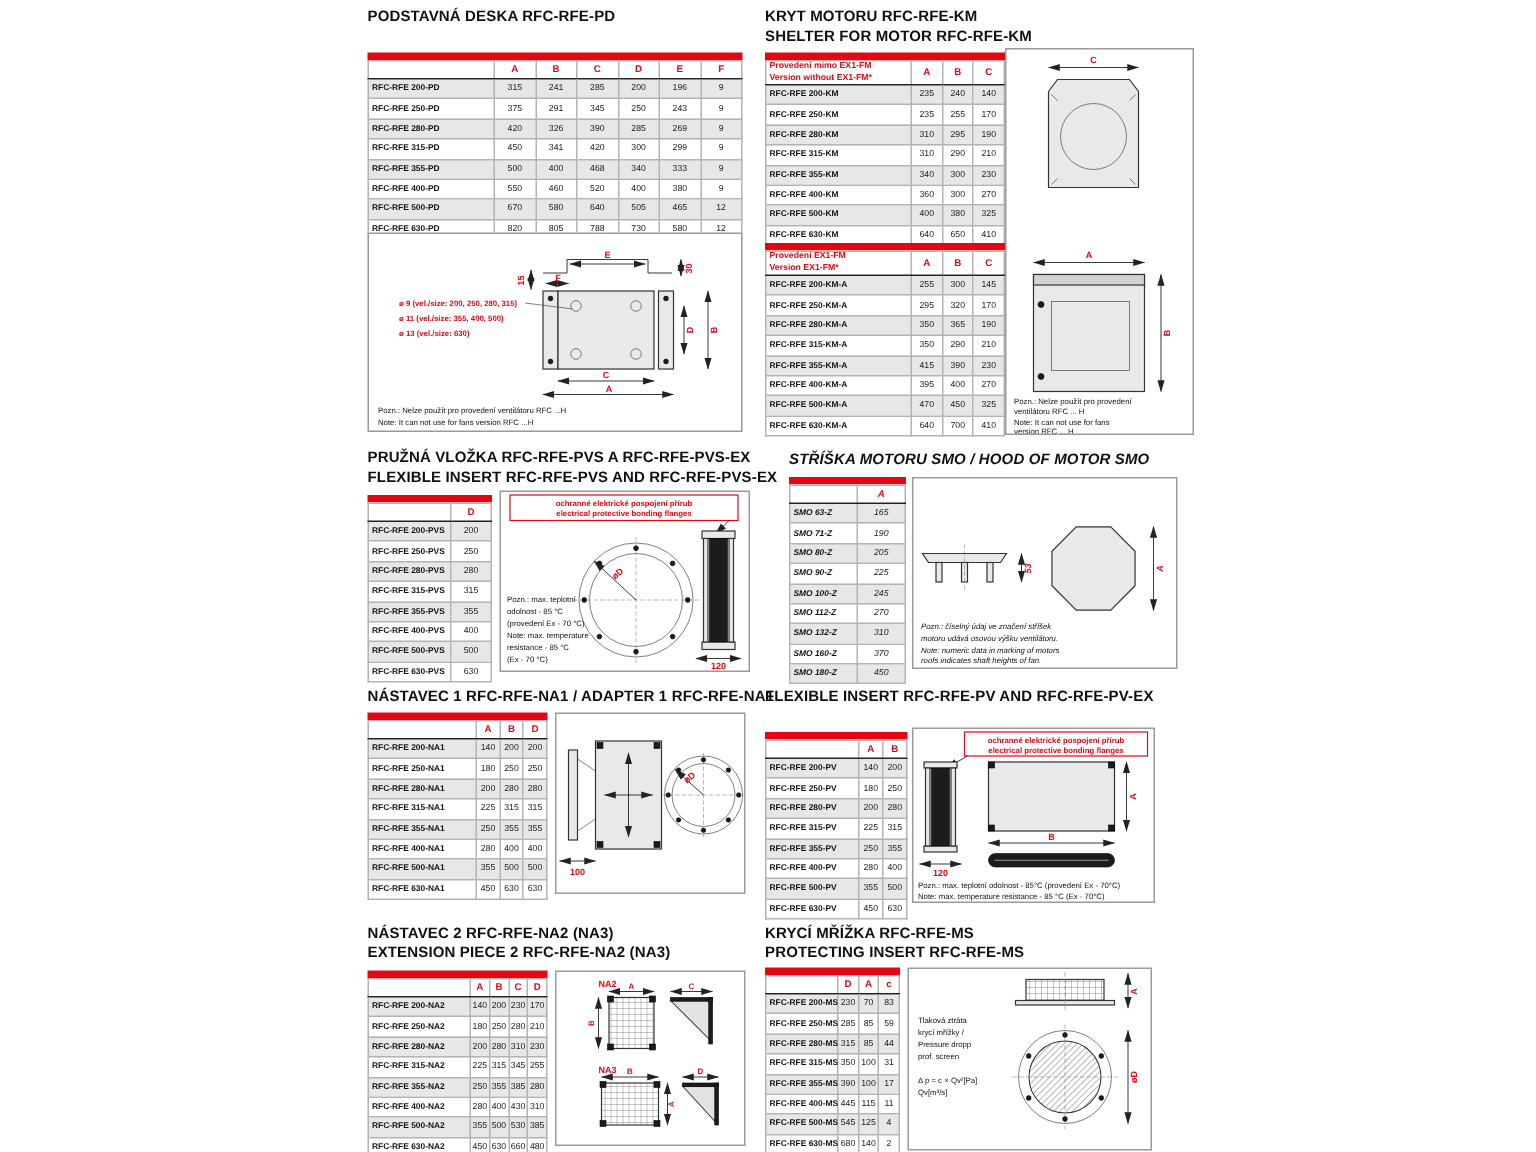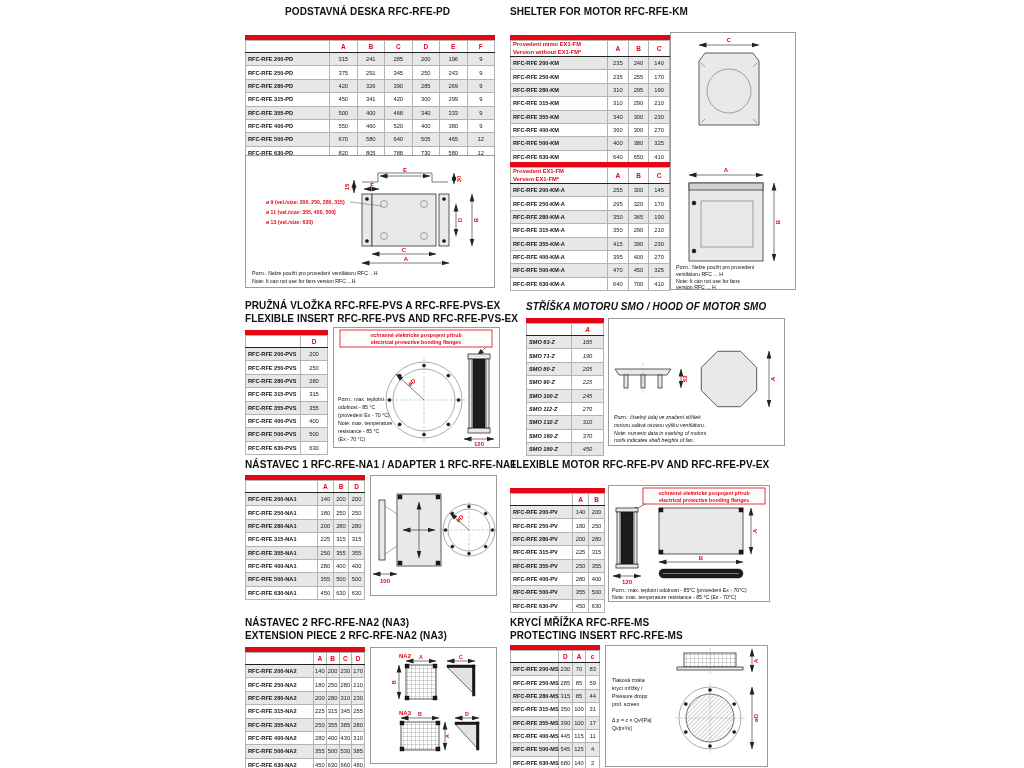--- a/index.html
+++ b/index.html
@@ -55,21 +55,21 @@
     </marker>
     <pattern id="grid4" width="4" height="4" patternUnits="userSpaceOnUse">
       <path d="M4,0H0V4" stroke="#666" stroke-width="0.5" fill="none"></path>
     </pattern>
     <pattern id="hatch" width="3" height="3" patternUnits="userSpaceOnUse" patternTransform="rotate(45)">
       <line x1="0" y1="0" x2="0" y2="3" stroke="#777" stroke-width="0.7"></line>
     </pattern>
   </defs>
 </svg>
 
-<div class="section" style="left:245px;top:6px;width:252px;height:286px;padding-left:40px;">
+<div class="section" style="left:245px;top:6px;width:252px;height:286px;">
   <div class="title">PODSTAVNÁ DESKA RFC-RFE-PD</div>
   <div class="tablewrap" style="left:0;top:29px;width:250px;">
     <div class="redbar"></div>
     <table class="spec t-pd">
         <thead>
           <tr>
             <th class="corner"></th>
             <th class="colh">A</th>
             <th class="colh">B</th>
             <th class="colh">C</th>
@@ -196,20 +196,21 @@
         <line class="dim" x1="226" y1="38" x2="226" y2="90" marker-start="url(#arr)" marker-end="url(#arr)"></line>
         <text class="lbl" x="232" y="64" text-anchor="middle" transform="rotate(-90 232 64)">B</text>
       </g>
       <text class="note" x="6" y="119">Pozn.: Nelze použít pro provedení ventilátoru RFC ...H</text>
       <text class="note" x="6" y="127">Note: It can not use for fans version RFC ...H</text>
     </svg>
   </div>
 </div>
 
 <div class="section" style="left:510px;top:6px;width:288px;height:286px;">
+  <div class="title">KRYT MOTORU RFC-RFE-KM</div>
   <div class="title">SHELTER FOR MOTOR RFC-RFE-KM</div>
   <div class="tablewrap" style="left:0;top:29px;width:160px;">
     <div class="redbar"></div>
     <table class="spec t-km">
         <thead>
           <tr>
             <th class="corner">
               <div>Provedení mimo EX1-FM</div>
               <div>Version without EX1-FM*</div>
             </th>
@@ -634,21 +635,21 @@
         <circle class="dark" cx="81.4" cy="70.6" r="1.5"></circle>
         <circle class="dark" cx="114.6" cy="70.6" r="1.5"></circle>
         <line class="dim" x1="98" y1="54" x2="79" y2="37" marker-end="url(#arr)"></line>
         <text class="lbl" x="90" y="44" text-anchor="middle" transform="rotate(-40 90 44)">øD</text>
       </g>
     </svg>
   </div>
 </div>
 
 <div class="section" style="left:510px;top:459px;width:260px;height:145px;">
-  <div class="title">FLEXIBLE MOTOR RFC-RFE-PV AND RFC-RFE-PV-EX</div>
+  <div class="title">FLEXIBLE INSERT RFC-RFE-PV AND RFC-RFE-PV-EX</div>
   <div class="tablewrap" style="left:0;top:29px;width:95px;">
     <div class="redbar"></div>
     <table class="spec t-pv">
         <thead>
           <tr>
             <th class="corner"></th>
             <th class="colh">A</th>
             <th class="colh">B</th>
           </tr>
         </thead>

